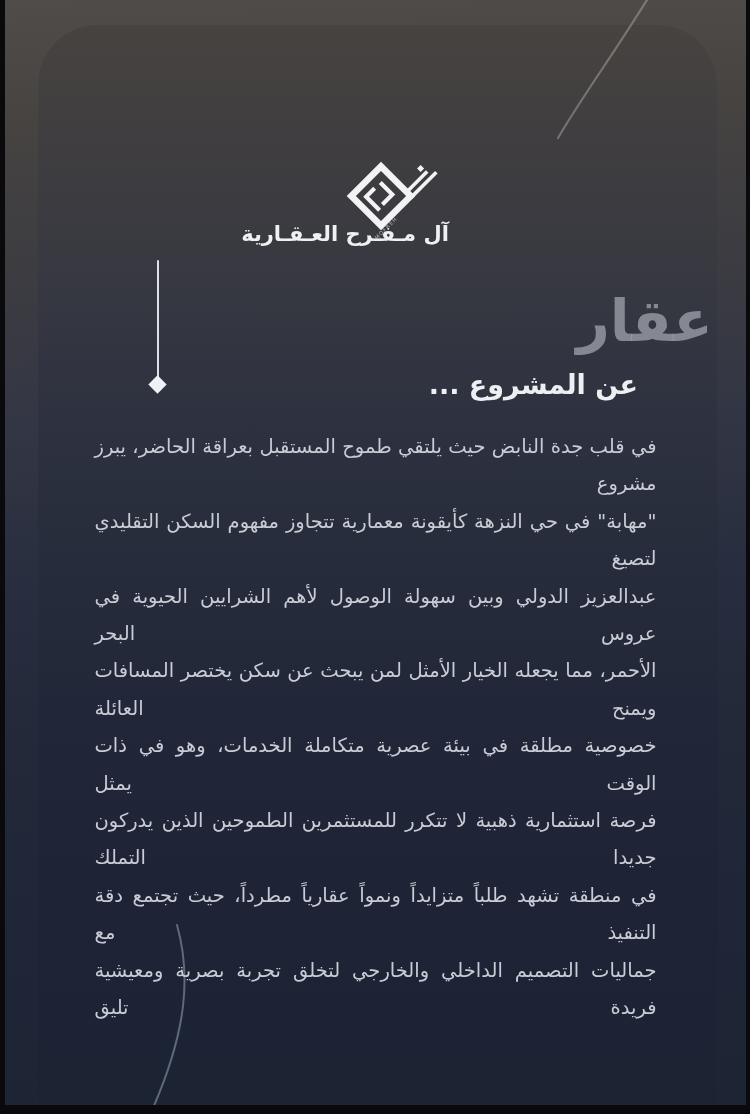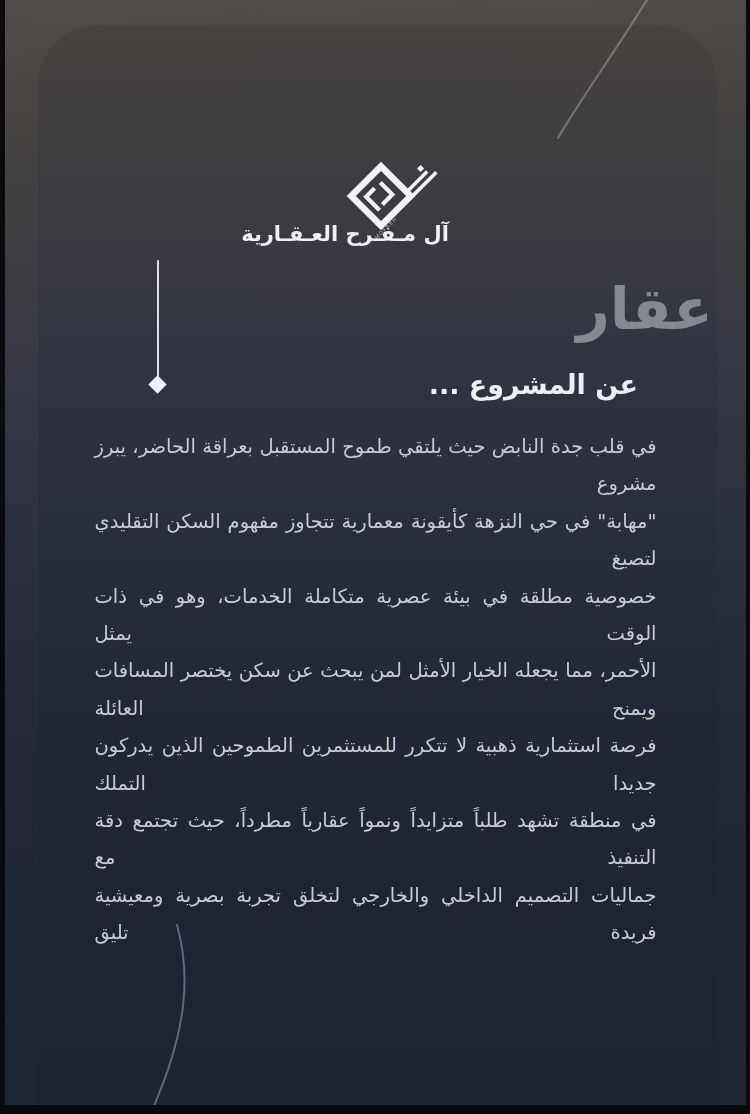--- a/index.html
+++ b/index.html
@@ -38,21 +38,21 @@
   .vline .diamond{
     position:absolute;left:-6px;top:118px;width:13px;height:13px;
     background:#eef1f5;transform:rotate(45deg);
   }
   .section-title{
     position:absolute;right:91px;top:352px;margin:17px;
     color:#edeff2;font-size:27px;font-weight:bold;z-index:2;
     letter-spacing:.5px;
   }
   .watermark{
-    position:absolute;right:33px;top:280px;text-align:right;z-index:3;
+    position:absolute;right:33px;top:292px;text-align:right;z-index:3;
     line-height:1;pointer-events:none;
   }
   .wm-word{
     color:rgba(150,155,164,0.82);font-size:58px;font-weight:bold;
     display:block;
   }
   .wm-domain{
     font-family:"DejaVu Serif", serif;
     color:rgba(168,173,181,0.9);font-size:25px;display:block;
     margin-top:-8px;direction:ltr;
@@ -101,20 +101,21 @@
 
   <h1 class="section-title">عن المشروع ...</h1>
 
   <div class="watermark">
     <span class="wm-word">عقار</span>
   </div>
 
   <div class="about">
       <div class="about-line">في قلب جدة النابض حيث يلتقي طموح المستقبل بعراقة الحاضر، يبرز مشروع</div>
       <div class="about-line">"مهابة" في حي النزهة كأيقونة معمارية تتجاوز مفهوم السكن التقليدي لتصيغ</div>
+      <div class="about-line">عبدالعزيز الدولي وبين سهولة الوصول لأهم الشرايين الحيوية في عروس البحر</div>
+      <div class="about-line">الأحمر، مما يجعله الخيار الأمثل لمن يبحث عن سكن يختصر المسافات ويمنح العائلة</div>
       <div class="about-line">خصوصية مطلقة في بيئة عصرية متكاملة الخدمات، وهو في ذات الوقت يمثل</div>
-      <div class="about-line">الأحمر، مما يجعله الخيار الأمثل لمن يبحث عن سكن يختصر المسافات ويمنح العائلة</div>
       <div class="about-line">فرصة استثمارية ذهبية لا تتكرر للمستثمرين الطموحين الذين يدركون جديدا التملك</div>
       <div class="about-line">في منطقة تشهد طلباً متزايداً ونمواً عقارياً مطرداً، حيث تجتمع دقة التنفيذ مع</div>
       <div class="about-line">جماليات التصميم الداخلي والخارجي لتخلق تجربة بصرية ومعيشية فريدة تليق</div>
     </div>
 
 </div>
 
 </body></html>

